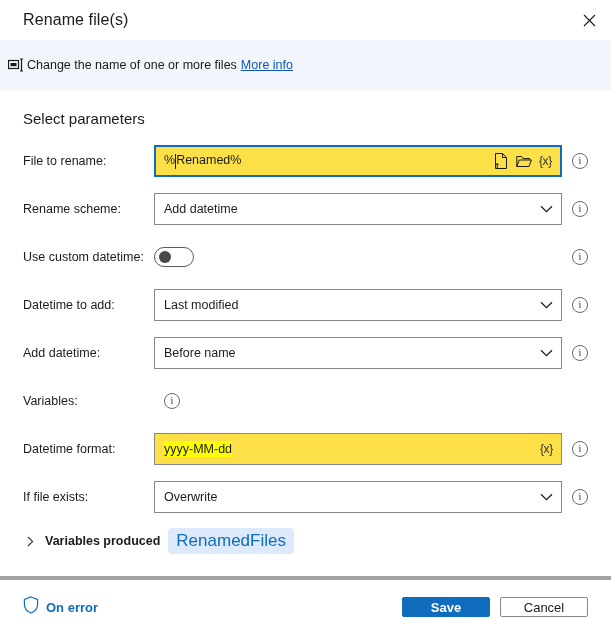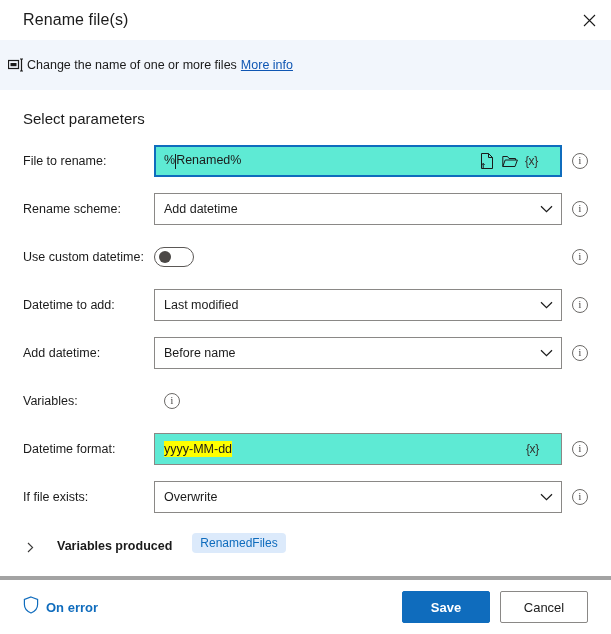--- a/index.html
+++ b/index.html
@@ -97,24 +97,24 @@
   .control {
     flex: 1 1 auto;
     height: 32px;
     position: relative;
   }
 
   
   .textfield {
     height: 32px;
     border: 1px solid #8a8886;
-    background: #5eead4;
-    display: flex;
-    align-items: center;
-    padding: 0 16px 0 9px;
+    background: #fde047;
+    display: flex;
+    align-items: center;
+    padding: 0 2px 0 9px;
     font-size: 12.5px;
     color: #1b1b1b;
   }
   .textfield.focused {
     border: 2px solid #0f6cbd;
     padding-left: 8px;
   }
   .tf-value {
     flex: 1 1 auto;
     white-space: nowrap;
@@ -208,41 +208,41 @@
     justify-content: center;
     font-size: 10px;
     color: #3b3a39;
     line-height: 1;
     font-family: "Liberation Serif", serif;
   }
 
   
   .vars-row {
     display: flex;
-    align-items: flex-end;
-    gap: 20px;
+    align-items: center;
+    gap: 8px;
     margin-top: 4px;
     height: 24px;
   }
   .vars-chevron {
     width: 14px;
     display: flex; align-items: center; justify-content: center;
     color: #3b3a39;
     cursor: pointer;
   }
   .vars-label {
     font-size: 12.5px;
     color: #1b1b1b;
     font-weight: bold;
     cursor: pointer;
   }
   .var-chip {
     background: #dceafb;
     color: #0f6cbd;
-    font-size: 12px;
+    font-size: 17px;
     border-radius: 4px;
     padding: 3px 8px;
     cursor: pointer;
   }
 
   
   .footer {
     flex: 0 0 58px;
     border-top: 4px solid #a3a3a3;
     display: flex;
@@ -260,21 +260,21 @@
     font-size: 13px;
     color: #0f6cbd;
     font-weight: bold;
   }
   .footer-buttons {
     margin-left: auto;
     display: flex;
     gap: 10px;
   }
   .btn {
-    height: 32px;
+    height: 20px;
     min-width: 88px;
     border-radius: 2px;
     font-size: 13px;
     display: flex;
     align-items: center;
     justify-content: center;
     cursor: pointer;
     font-weight: bold;
   }
   .btn-primary {

